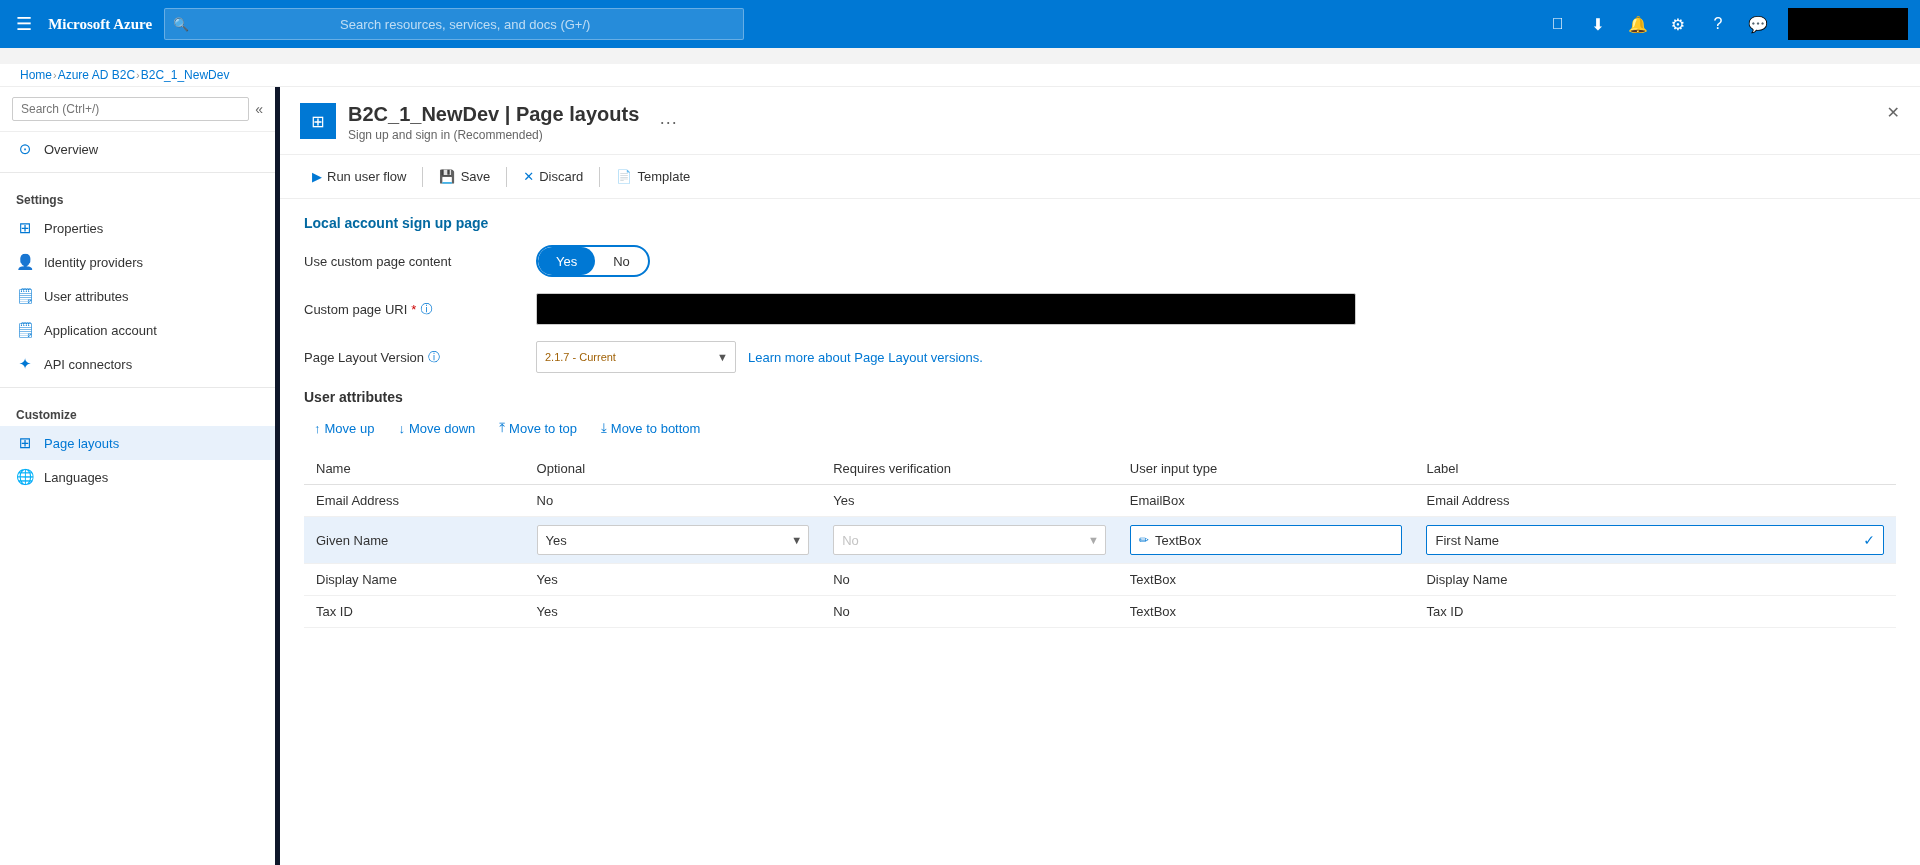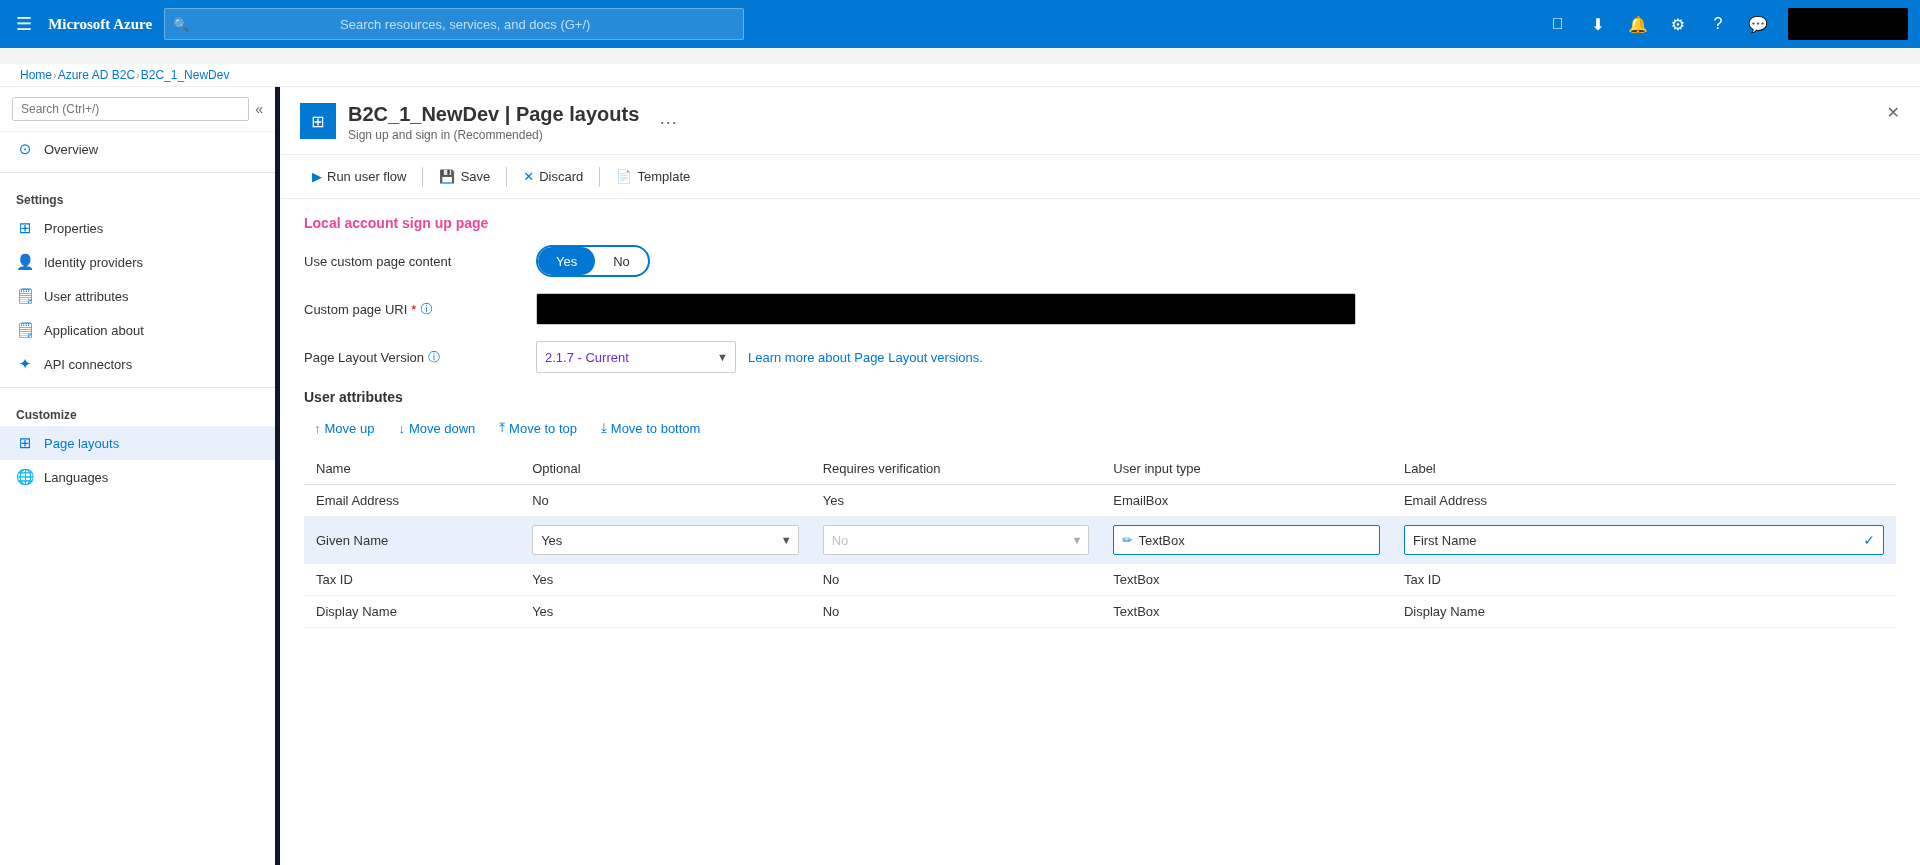--- a/index.html
+++ b/index.html
@@ -181,21 +181,21 @@
     .toolbar-btn .tb-icon { color: #0078d4; font-size: 13px; }
     .toolbar-divider { width: 1px; height: 20px; background: #ccc; margin: 0 4px; }
 
     
     .form-content {
       padding: 16px 24px;
     }
     .section-title {
       font-size: 14px;
       font-weight: 600;
-      color: #ec4899;
+      color: #0369a1;
       margin-bottom: 14px;
     }
 
     .form-row {
       display: flex;
       align-items: center;
       margin-bottom: 16px;
       gap: 12px;
     }
     .form-label {
@@ -250,25 +250,25 @@
     .select-wrapper {
       position: relative;
       width: 200px;
     }
     .styled-select {
       width: 100%;
       height: 32px;
       border: 1px solid #ccc;
       border-radius: 2px;
       padding: 0 28px 0 8px;
-      font-size: 13px;
+      font-size: 11px;
       appearance: none;
       background: white;
       cursor: pointer;
-      color: #6d28d9;
+      color: #a16207;
     }
     .select-arrow {
       position: absolute;
       right: 8px;
       top: 50%;
       transform: translateY(-50%);
       pointer-events: none;
       color: #555;
       font-size: 11px;
     }
@@ -360,21 +360,21 @@
 
     .inline-label-input {
       display: flex;
       align-items: center;
       border: 1px solid #0078d4;
       border-radius: 2px;
       background: white;
       height: 30px;
       min-width: 140px;
       padding: 0 8px;
-      gap: 20px;
+      gap: 4px;
     }
     .inline-label-input input {
       border: none;
       background: transparent;
       font-size: 13px;
       color: #333;
       outline: none;
       flex: 1;
     }
     .inline-label-input .check-icon { color: #0078d4; font-size: 14px; }
@@ -431,21 +431,21 @@
     <div class="sidebar-item">
       <span class="si-icon">👤</span>
       <span>Identity providers</span>
     </div>
     <div class="sidebar-item">
       <span class="si-icon">🗒</span>
       <span>User attributes</span>
     </div>
     <div class="sidebar-item">
       <span class="si-icon">🗒</span>
-      <span>Application about</span>
+      <span>Application account</span>
     </div>
     <div class="sidebar-item">
       <span class="si-icon">✦</span>
       <span>API connectors</span>
     </div>
 
     <div class="sidebar-divider"></div>
     <div class="sidebar-section-title">Customize</div>
 
     <div class="sidebar-item active">
@@ -600,32 +600,32 @@
               </td>
               <td>
                 <div class="inline-label-input">
                   <input type="text" value="First Name" style="">
                   <span class="check-icon">✓</span>
                 </div>
               </td>
             </tr>
 
             <tr>
+              <td>Display Name</td>
+              <td>Yes</td>
+              <td>No</td>
+              <td>TextBox</td>
+              <td>Display Name</td>
+            </tr>
+
+            <tr>
               <td>Tax ID</td>
               <td>Yes</td>
               <td>No</td>
               <td>TextBox</td>
               <td>Tax ID</td>
             </tr>
-
-            <tr>
-              <td>Display Name</td>
-              <td>Yes</td>
-              <td>No</td>
-              <td>TextBox</td>
-              <td>Display Name</td>
-            </tr>
           </tbody>
         </table>
       </div>
     </div>
   </main>
 </div>
 
 </body></html>

